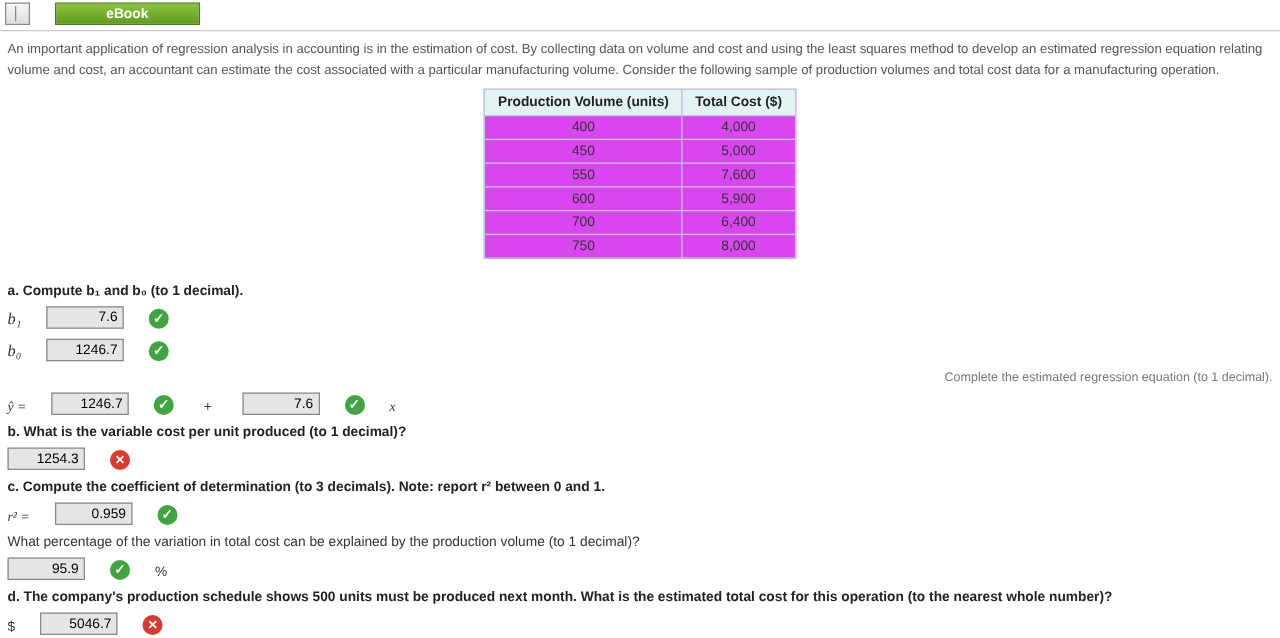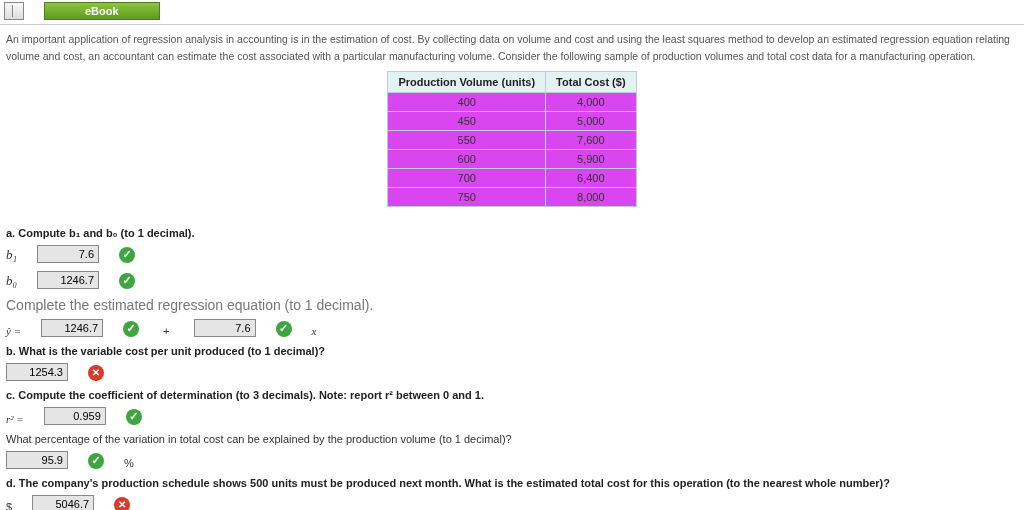--- a/index.html
+++ b/index.html
@@ -111,21 +111,21 @@
     align-items: center;
     justify-content: center;
     font-size: 11px;
     font-weight: bold;
     color: #fff;
   }
   .mark.ok { background: #3fa63f; }
   .mark.ok::after { content: "✓"; }
   .mark.bad { background: #d93a2b; }
   .mark.bad::after { content: "✕"; font-size:10px;}
-  .muted { color:#777; font-size:14px;}
+  .muted { color:#777; font-size:10px;text-align:right;}
   .math { font-family:"Times New Roman", serif; font-style:italic;}
   .plus { margin: 0 4px;}
 </style>
 </head>
 <body>
 
 <div class="top-bar">
   <span class="book-icon"></span>
   <button class="ebook-btn">eBook</button>
 </div>

